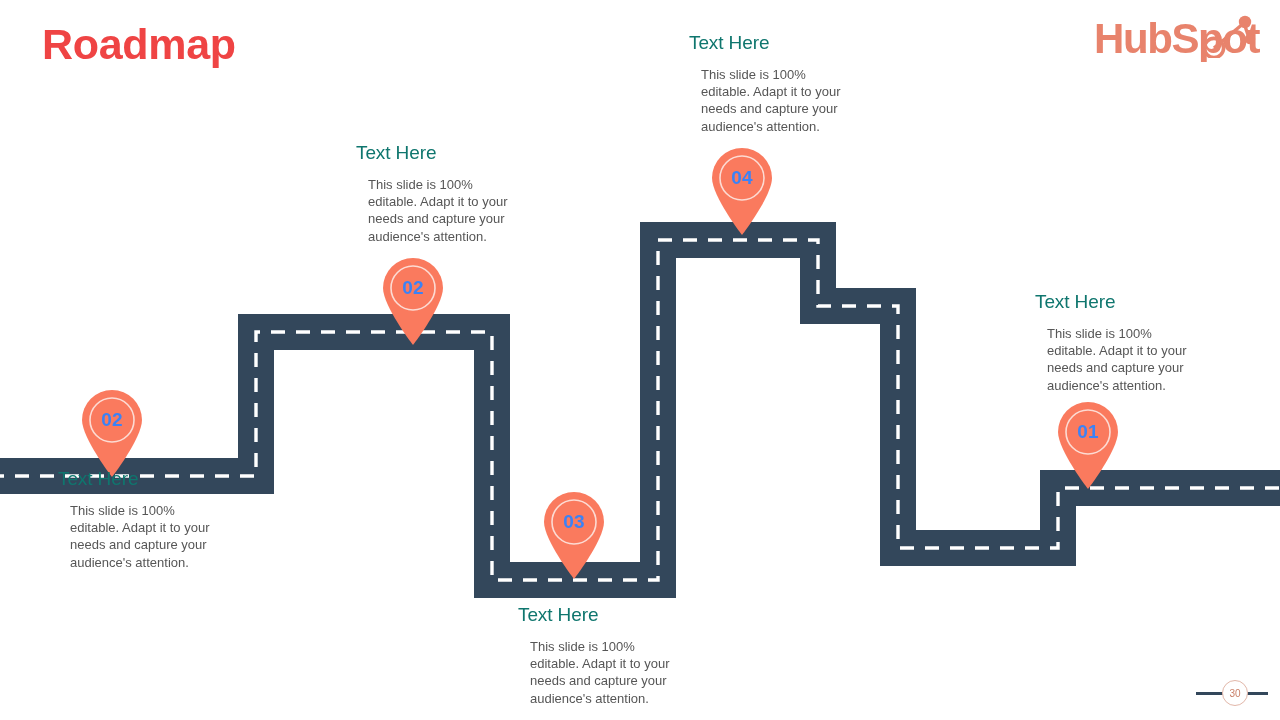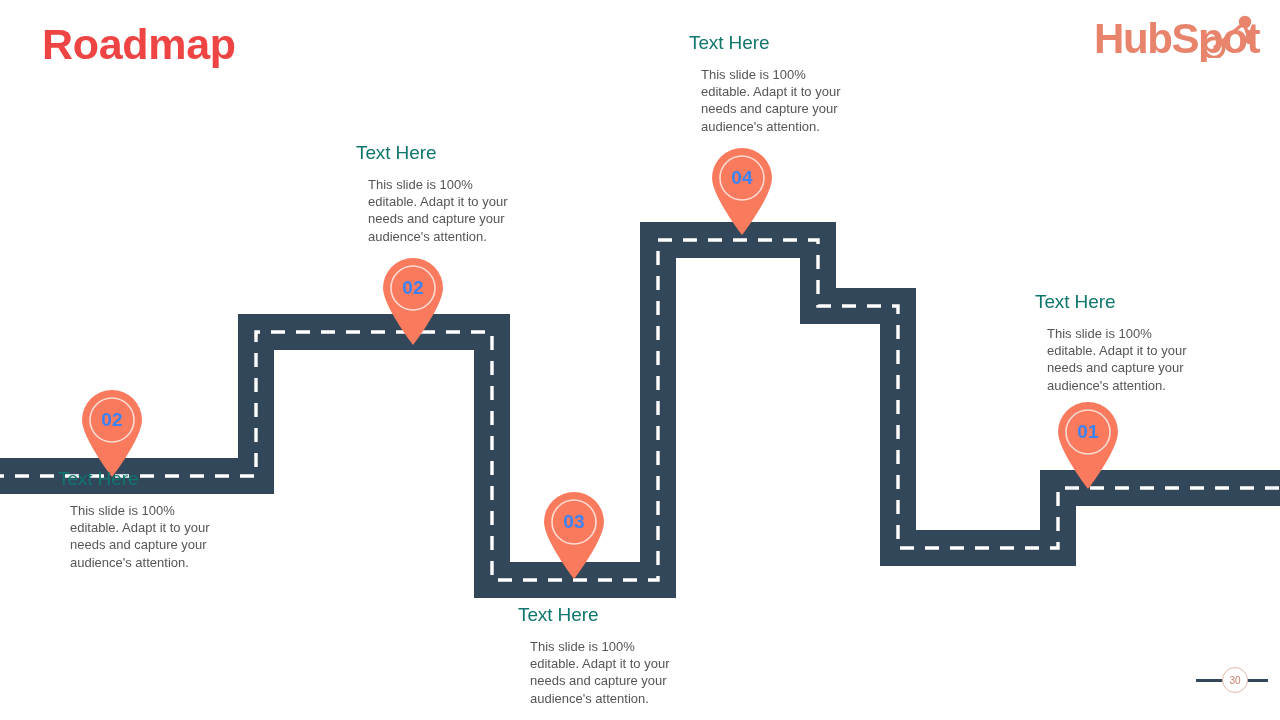--- a/index.html
+++ b/index.html
@@ -119,21 +119,21 @@
   #pin-1 { left: 78px;   top: 386px; }
   #pin-2 { left: 379px;  top: 254px; }
   #pin-3 { left: 540px;  top: 488px; }
   #pin-4 { left: 708px;  top: 144px; }
   #pin-5 { left: 1054px; top: 398px; }
 
   
   #page-indicator {
     position: absolute;
     right: 12px;
-    bottom: 27px;
+    bottom: 14px;
     width: 72px;
     height: 26px;
   }
   #page-indicator .rule {
     position: absolute;
     left: 0;
     top: 12px;
     width: 72px;
     height: 3px;
     background: #33475b;

